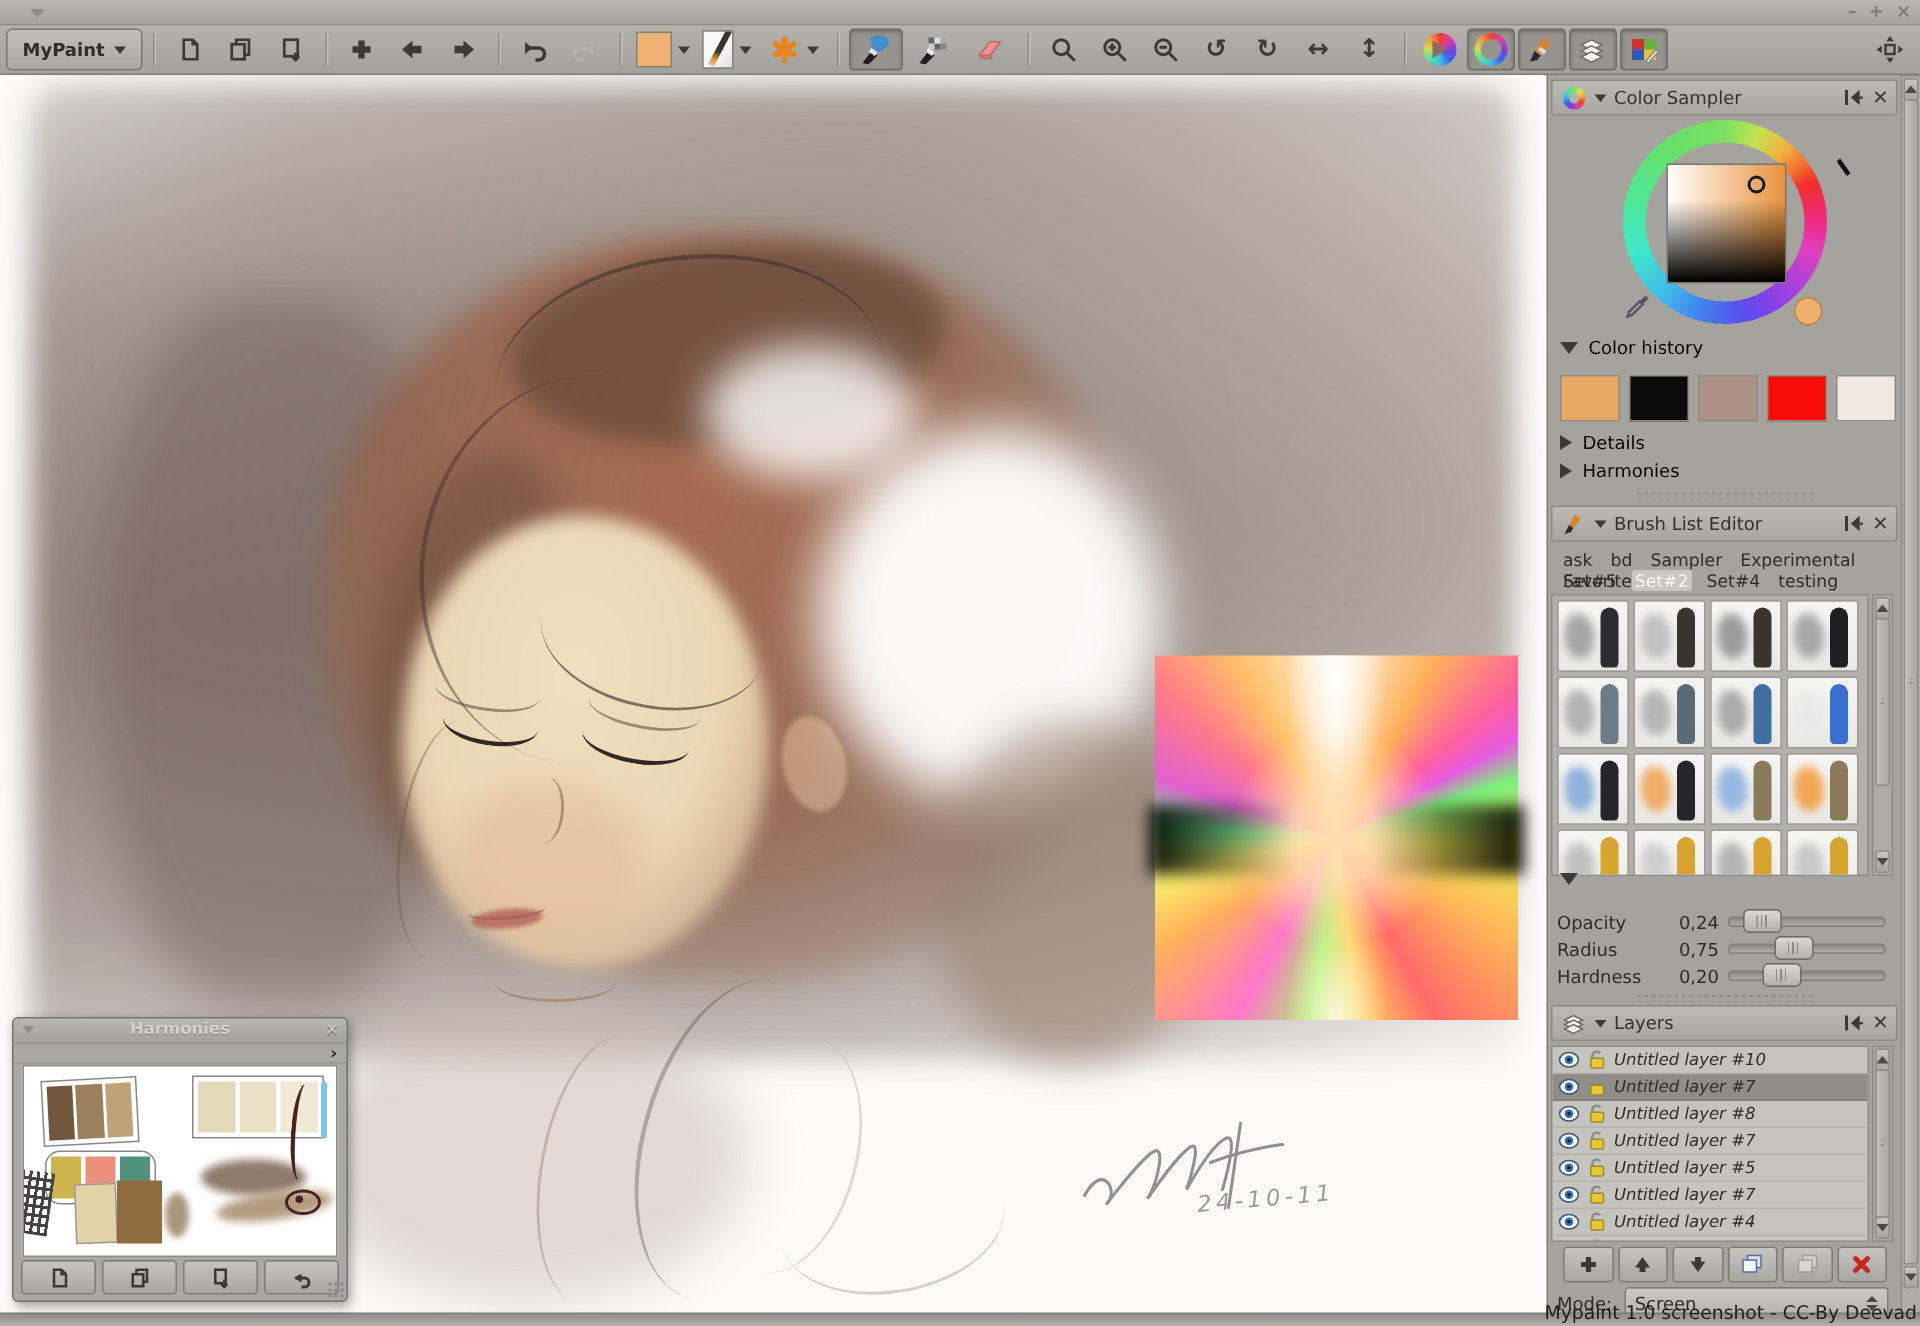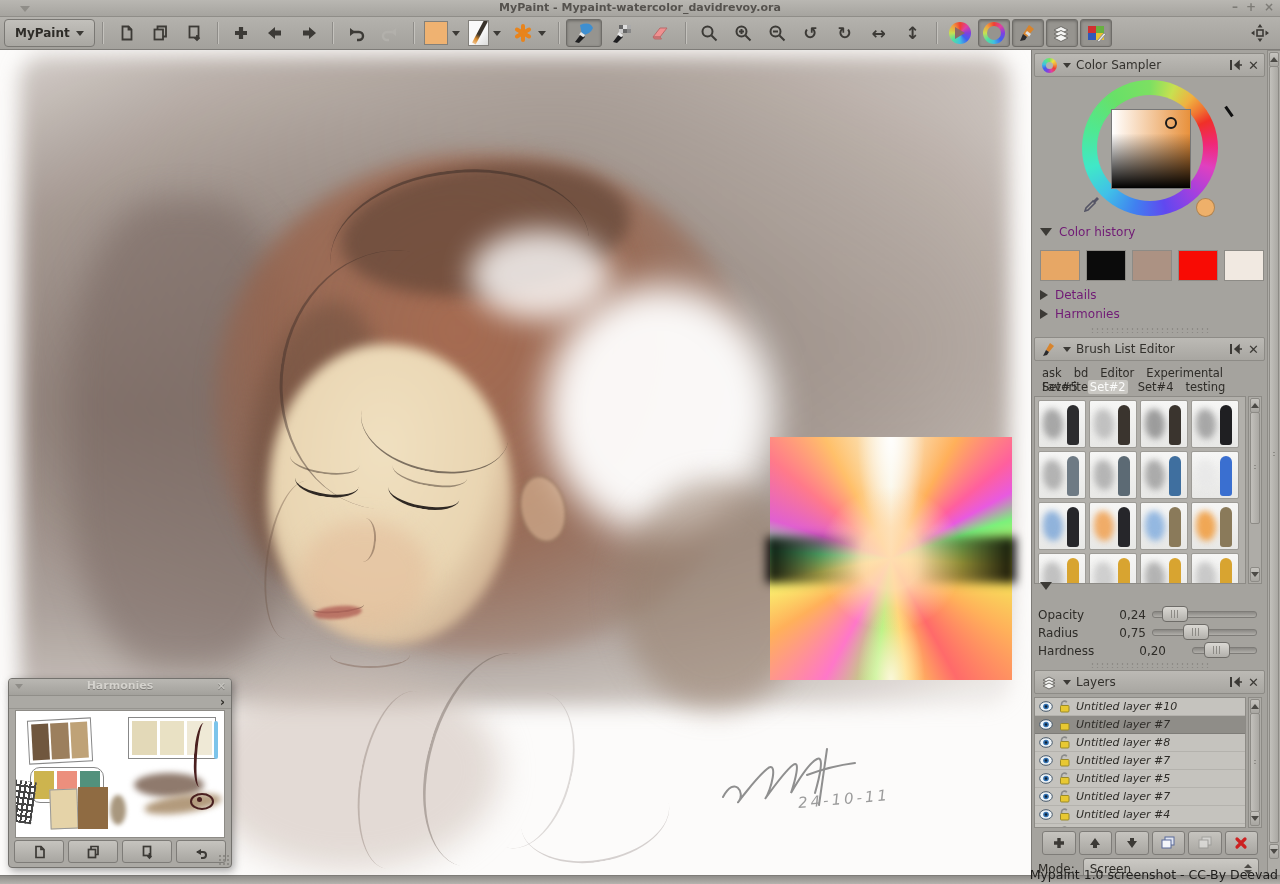--- a/index.html
+++ b/index.html
@@ -113,21 +113,21 @@
     background:conic-gradient(from 0deg,#7ce062,#c8e050 6%,#f0b040 11%,#f07030 15%,#f03028 18%,#f02878 24%,#e040c0 30%,#a040e0 38%,#6048f0 46%,#4080f0 54%,#40c0e8 62%,#40e8c8 70%,#50e890 80%,#68e068 90%,#7ce062);}
   .wheel::after{content:"";position:absolute;inset:15px;border-radius:50%;background:#a5a39e;}
   .sv-square{position:absolute;left:79px;top:59px;width:78px;height:78px;border:1px solid #777;
     background:linear-gradient(to bottom,rgba(0,0,0,0) 30%,rgba(0,0,0,1) 100%),
                linear-gradient(to right,#ffffff,#e8913c);z-index:2;}
   .sv-marker{position:absolute;left:53px;top:7px;width:8px;height:8px;border:2px solid #1a1a1a;border-radius:50%;}
   .hue-tick{position:absolute;left:191px;top:60px;width:12px;height:3px;background:#111;transform:rotate(55deg);z-index:3;}
   .cur-color{position:absolute;left:164px;top:148px;width:17px;height:17px;border-radius:50%;
     border:1px solid rgba(0,0,0,.25);z-index:3;}
   .dropper{position:absolute;left:52px;top:146px;z-index:3;}
-  .exp-row{position:absolute;left:8px;display:flex;align-items:center;gap:7px;font-size:12px;color:#701a75;}
+  .exp-row{position:absolute;left:8px;display:flex;align-items:center;gap:7px;font-size:12px;color:#000000;}
   .tri-d{width:0;height:0;border-left:6px solid transparent;border-right:6px solid transparent;border-top:8px solid #3c3a36;}
   .tri-r{width:0;height:0;border-top:5px solid transparent;border-bottom:5px solid transparent;border-left:8px solid #3c3a36;}
   .hist-row{position:absolute;left:8px;top:200px;display:flex;gap:6px;}
   .swatch{width:38px;height:29px;border:1px solid #8d8b86;}
   .grip{position:absolute;left:50%;transform:translateX(-50%);width:120px;height:6px;
     background-image:radial-gradient(#8d8b86 1px,transparent 1.2px);background-size:5px 4px;}
   
   .btabs{position:absolute;left:8px;right:20px;font-size:11.5px;color:#2e2c28;line-height:14px;}
   .btab{margin-right:8px;display:inline-block;padding:0 2px;border-radius:2px;}
   .btab.active{background:#c9c7c2;color:#fbfbfa;}
@@ -197,21 +197,20 @@
     background-image:radial-gradient(#8d8b86 1px,transparent 1.2px);background-size:4px 4px;}
   svg{display:block;}
 </style>
 </head>
 <body>
 
 <div id="app">
 
   <div class="titlebar">
     <div class="win-menu-chev"></div>
-    <div class="title">MyPaint - Mypaint-watercolor_davidrevoy.ora</div>
     <div class="win-controls">
       <span>–</span>
       <span>+</span>
       <span>×</span>
     </div>
   </div>
 
   <div class="toolbar">
     <div class="menu-btn">
       <span>MyPaint</span>
@@ -487,21 +486,21 @@
           </svg>
         </span>
       <span class="chev"></span>
       <span class="ptitle">Brush List Editor</span>
       <svg class="dock" width="14" height="12">
           <path d="M2 1v10" stroke="#3c3a36" stroke-width="2"></path>
           <path d="M13 6H6M6 6l4-3.5v7z" fill="#3c3a36" stroke="#3c3a36" stroke-width="1.5"></path>
         </svg>
       <span class="pclose">✕</span>
     </div>
-    <div class="btabs" style="top:316px;" id="btabs1"><span class="btab">ask</span><span class="btab">bd</span><span class="btab">Editor</span><span class="btab">Experimental</span><span class="btab">Favorites</span></div>
+    <div class="btabs" style="top:316px;" id="btabs1"><span class="btab">ask</span><span class="btab">bd</span><span class="btab">Sampler</span><span class="btab">Experimental</span><span class="btab">Favorites</span></div>
     <div class="btabs" style="top:330px;" id="btabs2"><span class="btab">Set#5</span><span class="btab active">Set#2</span><span class="btab">Set#4</span><span class="btab">testing</span></div>
     <div class="bgrid" id="bgrid">
         <div class="bcell">
           <i class="bstroke" style="background: rgb(154, 154, 154);"></i>
           <i class="btool" style="background: rgb(44, 44, 46);"></i>
         </div>
         <div class="bcell">
           <i class="bstroke" style="background: rgb(185, 185, 185);"></i>
           <i class="btool" style="background: rgb(58, 52, 46);"></i>
         </div>
@@ -580,21 +579,21 @@
           <span class="shandle" style="left: calc(12% - 2.88px);"></span>
         </span>
       </div>
     <div class="srow" style="top:574px;" id="srow1">
         <span class="slabel">Radius</span>
         <span class="sval">0,75</span>
         <span class="strack">
           <span class="shandle" style="left: calc(38% - 9.12px);"></span>
         </span>
       </div>
-    <div class="srow" style="top:592px;gap:20px;" id="srow2">
+    <div class="srow" style="top:592px;" id="srow2">
         <span class="slabel">Hardness</span>
         <span class="sval">0,20</span>
         <span class="strack">
           <span class="shandle" style="left: calc(28% - 6.72px);"></span>
         </span>
       </div>
     <div class="grip" style="top:612px;"></div>
 
     <div class="phead" style="top:620px;">
       <span class="minicon">

